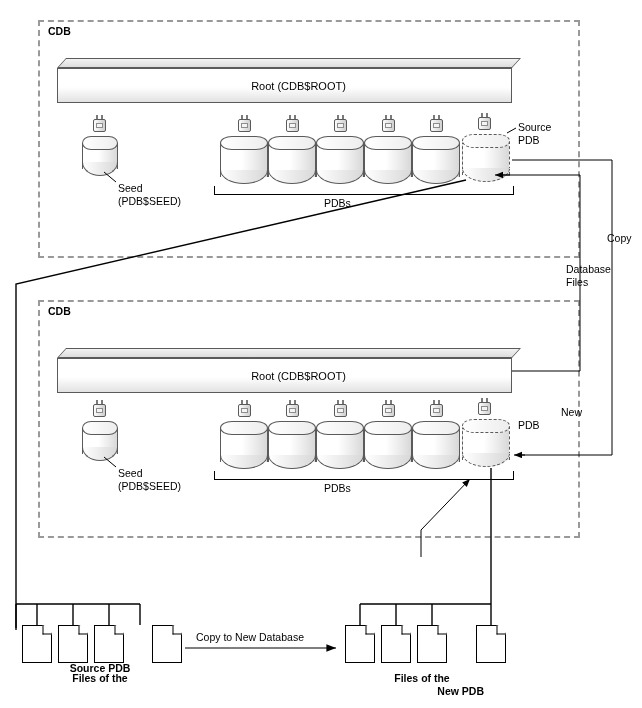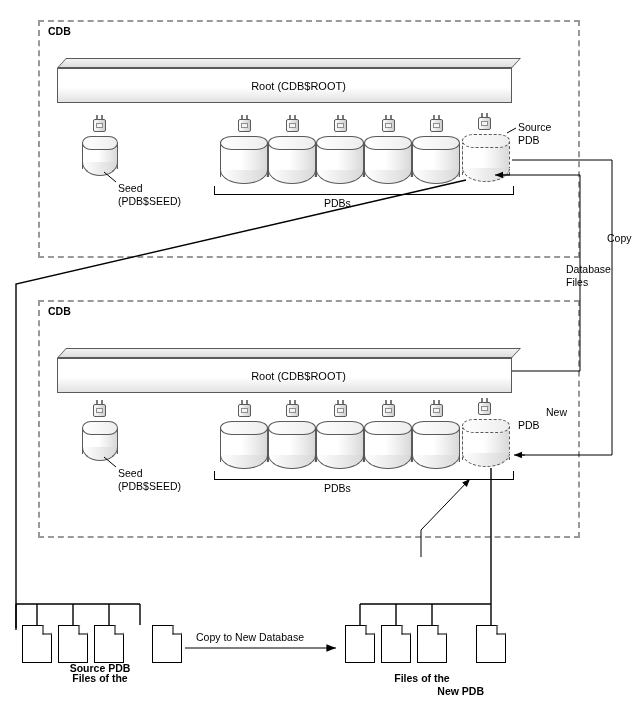--- a/index.html
+++ b/index.html
@@ -385,21 +385,21 @@
     </div>
   <div class="cyl dashed abs" style="left:462px; top:419px; width:48px; height:48px;">
     <div class="body"></div>
       <div class="bottom"></div>
       <div class="top"></div>
     </div>
 
   <div class="brace abs" style="left:214px; top:471px; width:300px; height:9px;"></div>
   <div class="lbl abs ctr" style="left:324px; top:482px;">PDBs</div>
 
-  <div class="lbl abs" style="left:518px; top:406px;padding-left:28px;">New</div>
+  <div class="lbl abs" style="left:533px; top:406px;padding-left:28px;">New</div>
   <div class="lbl abs" style="left:518px; top:419px;">PDB</div>
 
   <div class="lbl abs" style="left:607px; top:232px;">Copy</div>
   <div class="lbl abs" style="left:566px; top:263px;">Database</div>
   <div class="lbl abs" style="left:566px; top:276px;">Files</div>
 
 
   <div class="file abs" style="left:22px; top:625px;">
     <div class="pg"></div>
       <div class="fold"></div>

